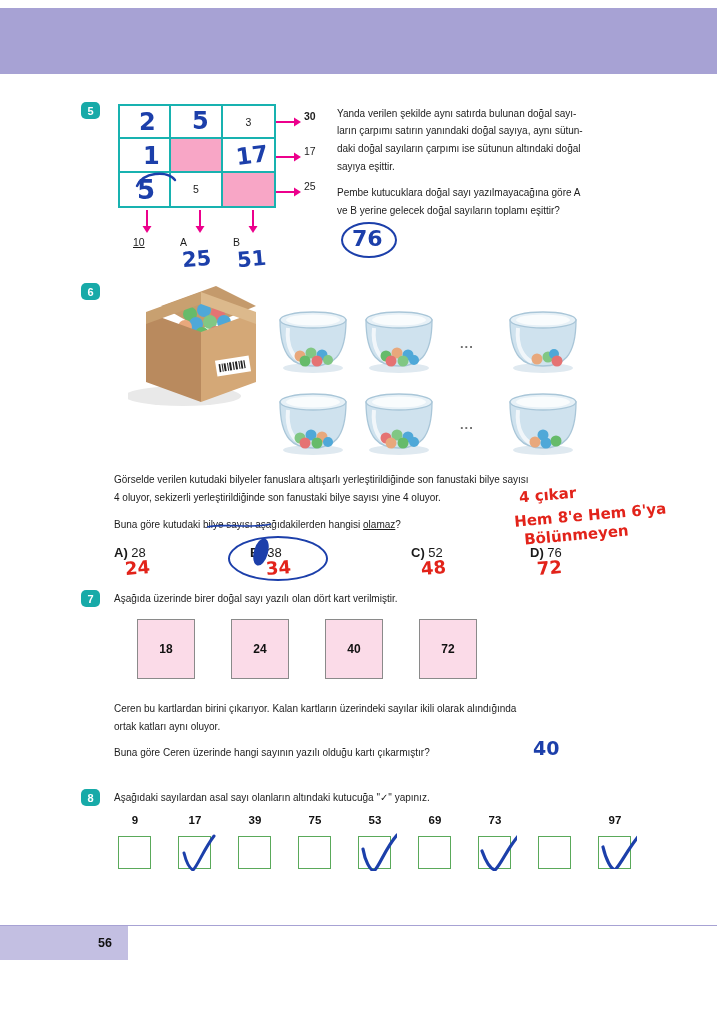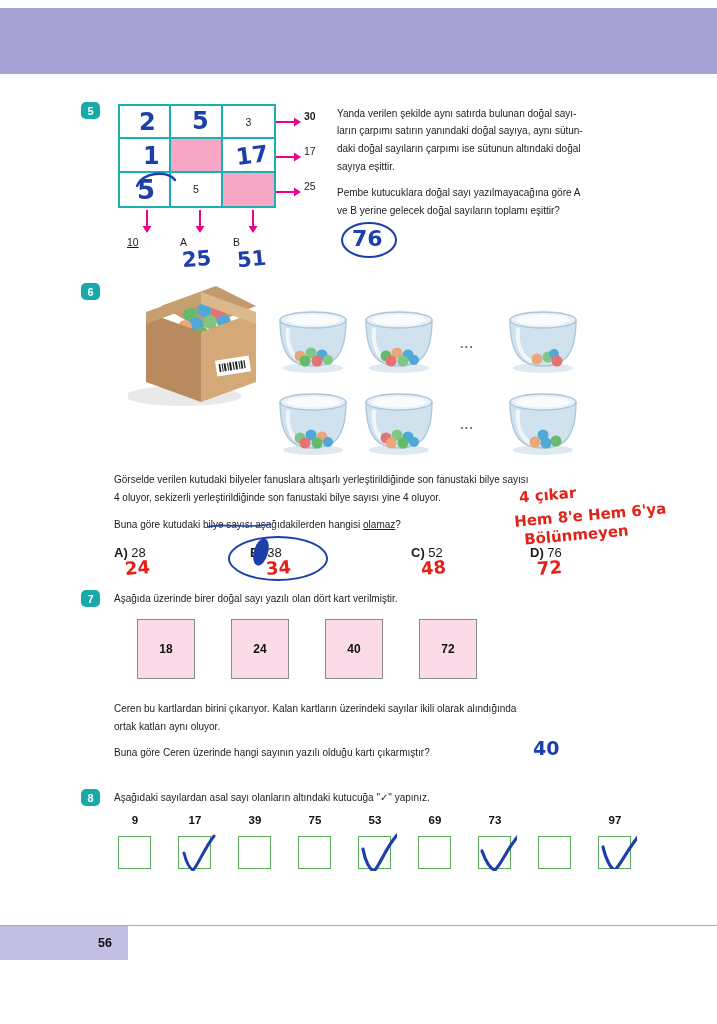--- a/index.html
+++ b/index.html
@@ -211,21 +211,21 @@
   <svg class="arrow-r" style="left:276px; top:112px;" width="26" height="12">
     <line x1="0" y1="6" x2="18" y2="6" stroke="#ec008c" stroke-width="2"></line>
     <polygon points="18,1.5 25,6 18,10.5" fill="#ec008c"></polygon>
   </svg>
   <div class="rowval" style="left:304px; top:106px;">25</div>
 
   <svg class="arrow-d" style="left:141px; top:136px;" width="12" height="24">
     <line x1="6" y1="0" x2="6" y2="16" stroke="#ec008c" stroke-width="2"></line>
     <polygon points="1.5,16 10.5,16 6,23" fill="#ec008c"></polygon>
   </svg>
-  <div class="colval" style="left:127px; top:162px;text-decoration:underline;">10</div>
+  <div class="colval" style="left:133px; top:162px;text-decoration:underline;">10</div>
 
   <svg class="arrow-d" style="left:194px; top:136px;" width="12" height="24">
     <line x1="6" y1="0" x2="6" y2="16" stroke="#ec008c" stroke-width="2"></line>
     <polygon points="1.5,16 10.5,16 6,23" fill="#ec008c"></polygon>
   </svg>
   <div class="colval" style="left:180px; top:162px;">A</div>
   <div class="hw hw-skew2" style="left:182px; top:173px; font-size:21px;">25</div>
 
   <svg class="arrow-d" style="left:247px; top:136px;" width="12" height="24">
     <line x1="6" y1="0" x2="6" y2="16" stroke="#ec008c" stroke-width="2"></line>

